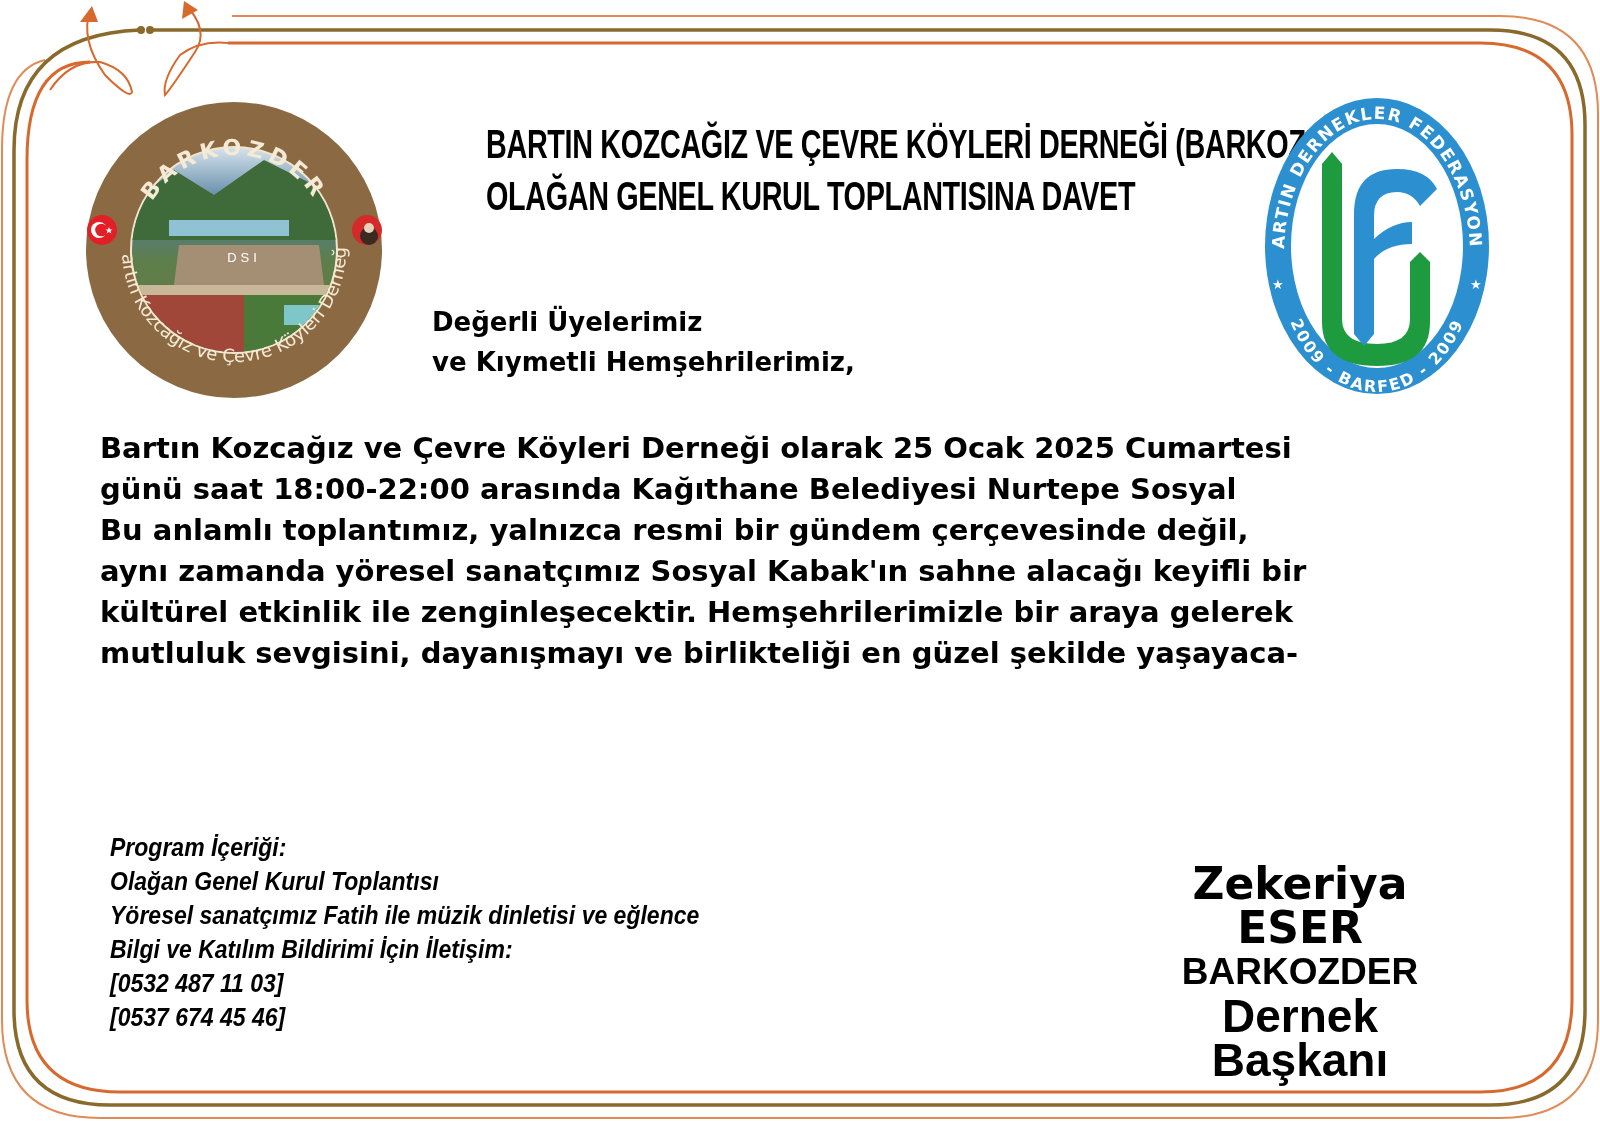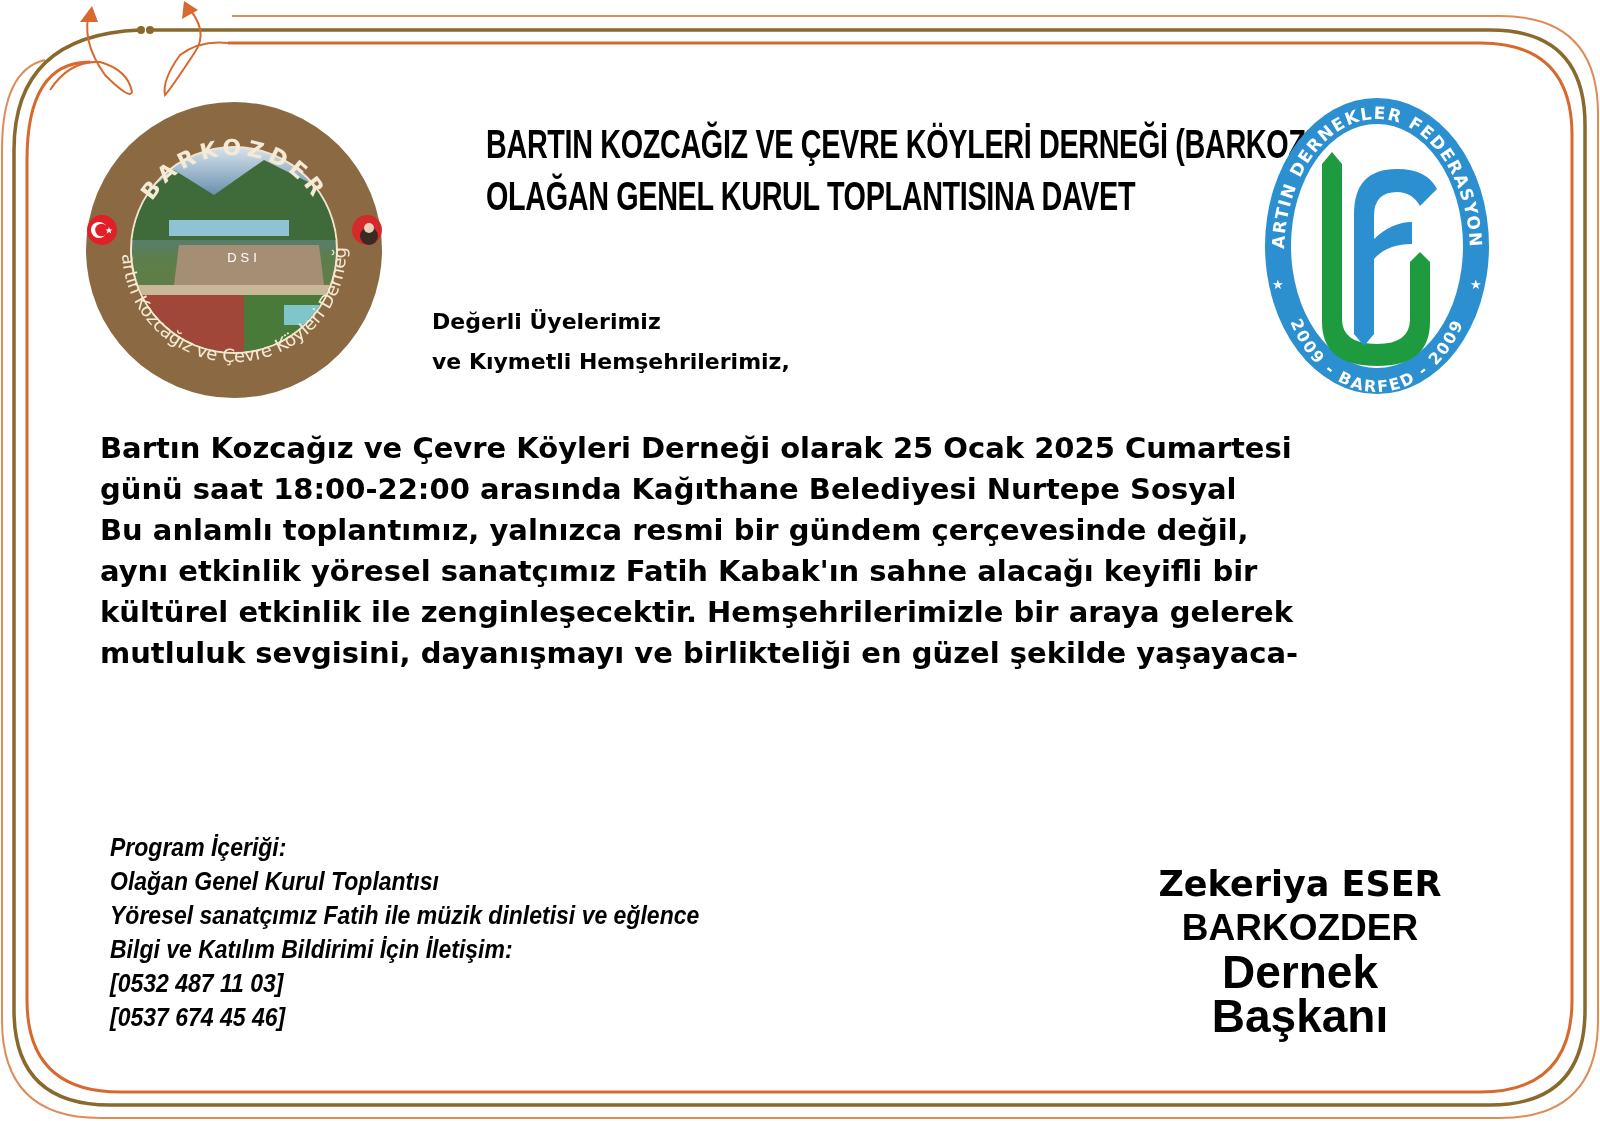--- a/index.html
+++ b/index.html
@@ -10,34 +10,34 @@
   .logo-left { position: absolute; left: 84px; top: 100px; width: 300px; height: 300px; }
   .logo-right { position: absolute; left: 1262px; top: 94px; width: 230px; height: 305px; }
 
   .title { position: absolute; left: 360px; top: 118px; width: 900px; text-align: center;
            font-family: "Liberation Sans", sans-serif; font-weight: 700; font-size: 40px;
            line-height: 52px; transform: scaleX(0.72); transform-origin: center top;
            letter-spacing: -0.5px; }
   .title div { white-space: nowrap; }
 
   .greeting { position: absolute; left: 432px; top: 302px; font-weight: 700;
-              font-family: "DejaVu Sans", sans-serif; font-size: 22px; line-height: 40px; }
+              font-family: "DejaVu Sans", sans-serif; font-size: 26px; line-height: 40px; }
 
   .body-text { position: absolute; left: 100px; top: 428px; width: 1405px; text-align: left;
                font-family: "DejaVu Sans", sans-serif; font-weight: 700; font-size: 29px;
                line-height: 41px; }
   .body-text div { white-space: nowrap; }
 
   .program { position: absolute; left: 110px; top: 830px; font-style: italic; font-weight: 700;
              font-size: 25px; line-height: 34px; transform: scaleX(0.92); transform-origin: left top; }
   .program div { white-space: nowrap; }
 
   .signature { position: absolute; left: 1130px; top: 862px; width: 340px; text-align: center;
                font-weight: 700; font-size: 37px; line-height: 44px; }
-  .signature .sig-name { font-family: "DejaVu Sans", sans-serif; font-size: 35px; }
+  .signature .sig-name { font-family: "DejaVu Sans", sans-serif; font-size: 44px; }
   .signature .sig-org, .signature .sig-role { font-weight: 400; font-family: "Liberation Sans", sans-serif; }
   .signature .sig-org { font-weight: 700; }
   .signature .sig-role { font-weight: 700; font-size: 46px; }
 </style>
 </head>
 <body>
 
 <svg class="frame" viewBox="0 0 1600 1121" xmlns="http://www.w3.org/2000/svg">
 
   <path d="M232,16 L1500,16 Q1598,16 1598,114 L1598,1020 Q1598,1118 1500,1118 L100,1118 Q2,1118 2,1020 L2,150 Q2,70 45,60" fill="none" stroke="#e08a55" stroke-width="2"></path>
@@ -134,21 +134,21 @@
 
 <div class="greeting">
   <div>Değerli Üyelerimiz</div>
   <div>ve Kıymetli Hemşehrilerimiz,</div>
 </div>
 
 <div class="body-text">
   <div>Bartın Kozcağız ve Çevre Köyleri Derneği olarak 25 Ocak 2025 Cumartesi</div>
   <div>günü saat 18:00-22:00 arasında Kağıthane Belediyesi Nurtepe Sosyal</div>
   <div>Bu anlamlı toplantımız, yalnızca resmi bir gündem çerçevesinde değil,</div>
-  <div>aynı etkinlik yöresel sanatçımız Fatih Kabak'ın sahne alacağı keyifli bir</div>
+  <div>aynı zamanda yöresel sanatçımız Sosyal Kabak'ın sahne alacağı keyifli bir</div>
   <div>kültürel etkinlik ile zenginleşecektir. Hemşehrilerimizle bir araya gelerek</div>
   <div>mutluluk sevgisini, dayanışmayı ve birlikteliği en güzel şekilde yaşayaca-</div>
 </div>
 
 <div class="program">
   <div>Program İçeriği:</div>
   <div>Olağan Genel Kurul Toplantısı</div>
   <div>Yöresel sanatçımız Fatih ile müzik dinletisi ve eğlence</div>
   <div>Bilgi ve Katılım Bildirimi İçin İletişim:</div>
   <div>[0532 487 11 03]</div>

